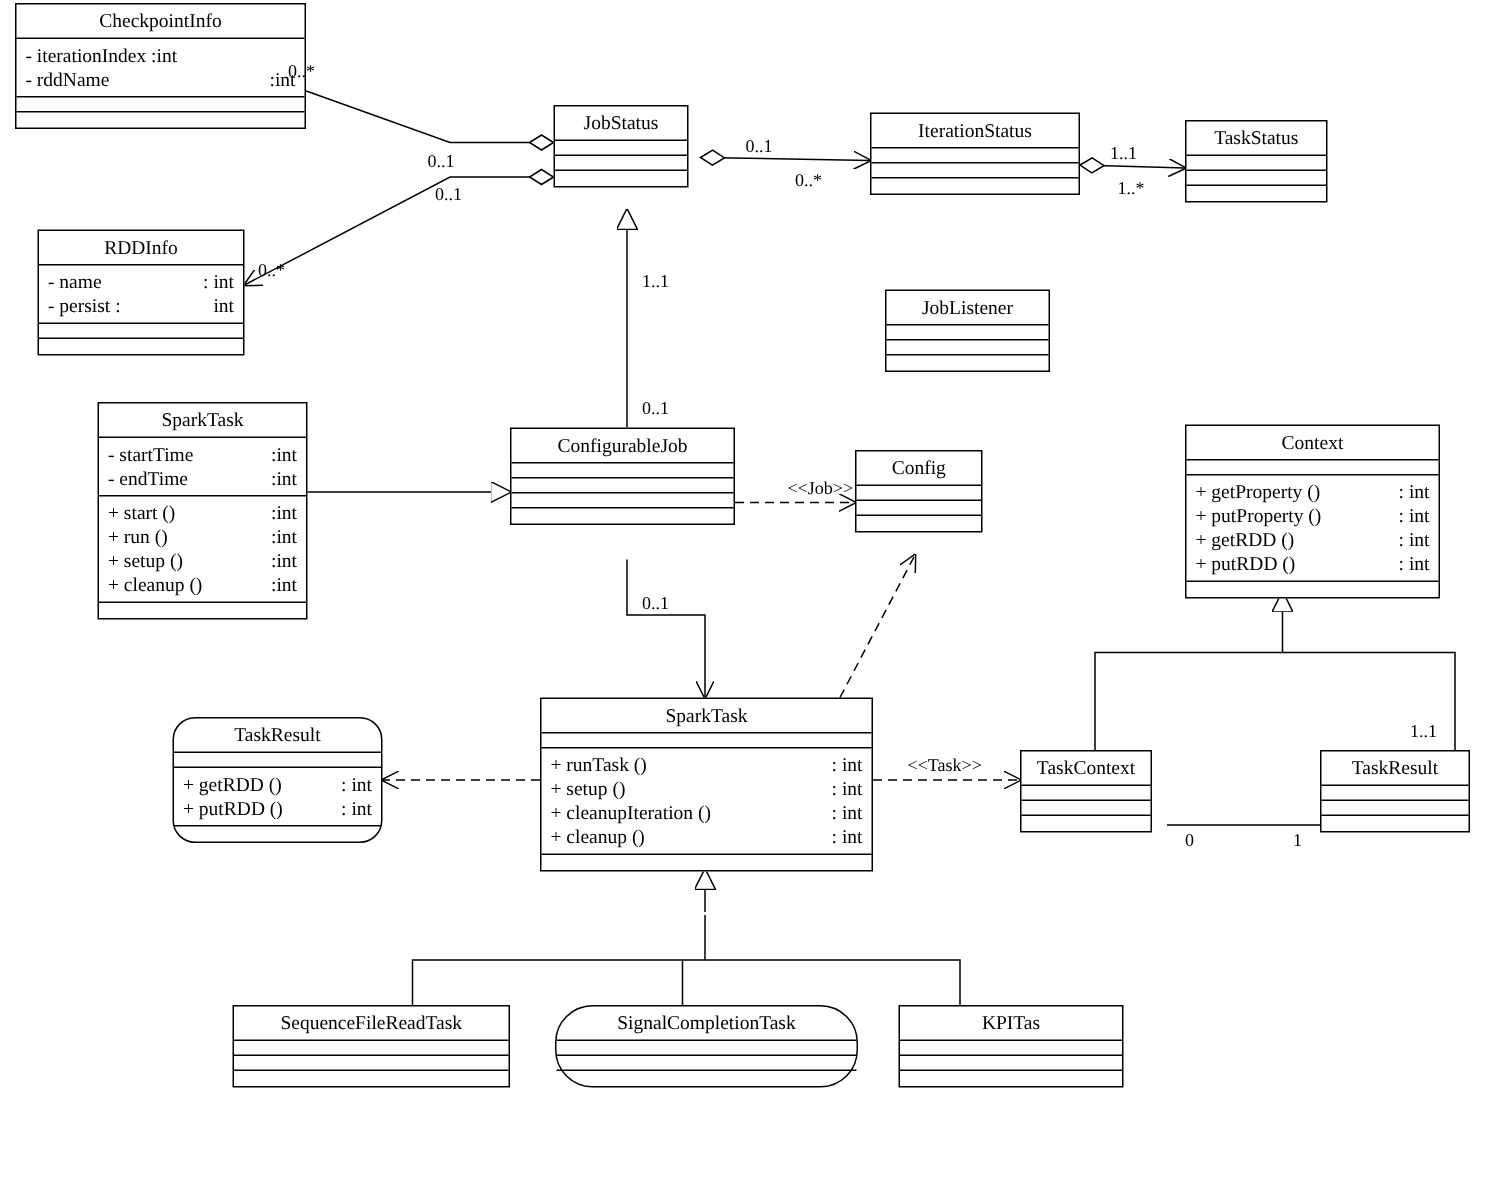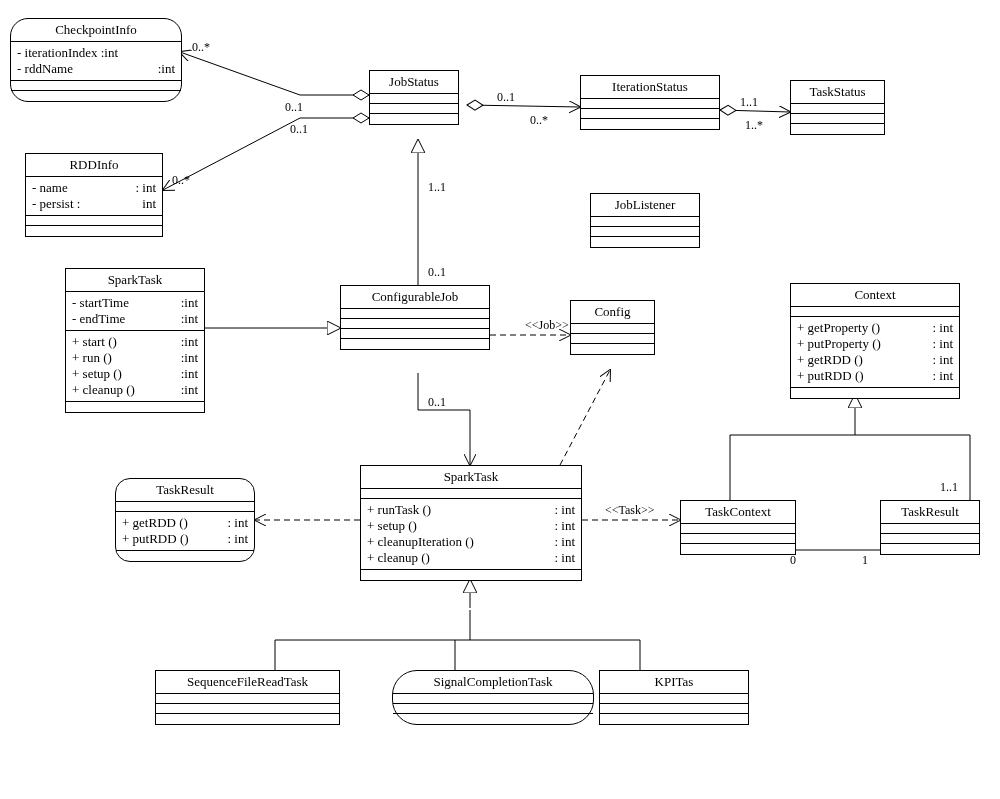--- a/index.html
+++ b/index.html
@@ -125,21 +125,21 @@
 
     <path class="conn" d="M970,500 L970,435 L855,435"></path>
 
     <path class="conn" d="M470,608 L470,580" marker-end="url(#tri)"></path>
     <path class="conn" d="M275,670 L275,640 L470,640 L470,610"></path>
     <path class="conn" d="M455,670 L455,640"></path>
     <path class="conn" d="M640,670 L640,640 L470,640"></path>
 
   </svg>
 
-  <div class="uml-class" style="left:10px; top:18px; width:172px;border-radius:18px;">
+  <div class="uml-class" style="left:10px; top:2px; width:194px;">
     <div class="uml-name">CheckpointInfo</div>
     <div class="uml-section">
       <div class="row">
           <span>- iterationIndex :int</span>
           <span></span>
         </div>
       <div class="row">
           <span>- rddName</span>
           <span>:int</span>
         </div>
@@ -297,42 +297,42 @@
           <span>: int</span>
         </div>
       <div class="row">
           <span>+  cleanup ()</span>
           <span>: int</span>
         </div>
     </div>
     <div class="uml-section"></div>
   </div>
 
-  <div class="uml-class" style="left:680px; top:500px; width:116px;font-family:Liberation Serif, serif;">
+  <div class="uml-class" style="left:680px; top:500px; width:88px;font-family:Liberation Serif, serif;">
     <div class="uml-name">TaskContext</div>
     <div class="uml-section"></div>
     <div class="uml-section"></div>
     <div class="uml-section"></div>
   </div>
 
   <div class="uml-class" style="left:880px; top:500px; width:100px;">
     <div class="uml-name">TaskResult</div>
     <div class="uml-section"></div>
     <div class="uml-section"></div>
     <div class="uml-section"></div>
   </div>
 
   <div class="uml-class" style="left:155px; top:670px; width:185px;">
     <div class="uml-name">SequenceFileReadTask</div>
     <div class="uml-section"></div>
     <div class="uml-section"></div>
     <div class="uml-section"></div>
   </div>
 
-  <div class="uml-class" style="left:392px; top:670px; width:202px;border-radius:25px;">
+  <div class="uml-class" style="left:370px; top:670px; width:202px;border-radius:25px;">
     <div class="uml-name">SignalCompletionTask</div>
     <div class="uml-section"></div>
     <div class="uml-section"></div>
     <div class="uml-section"></div>
   </div>
 
   <div class="uml-class" style="left:575px; top:670px; width:150px;margin-left:24px;">
     <div class="uml-name">KPITas</div>
     <div class="uml-section"></div>
     <div class="uml-section"></div>

